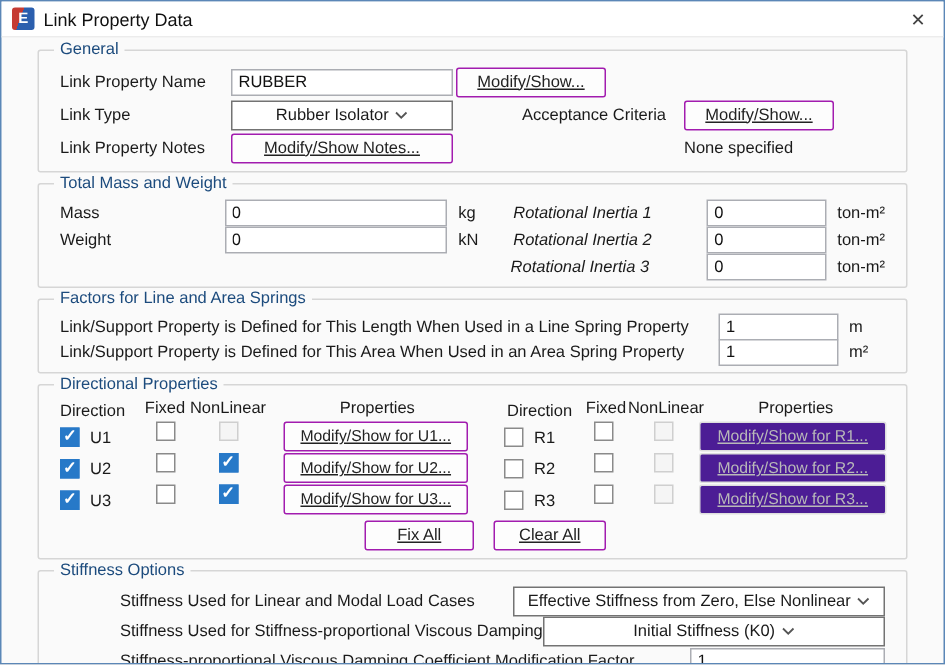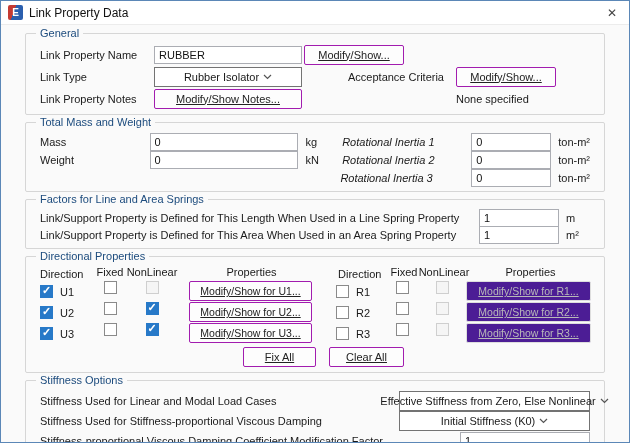--- a/index.html
+++ b/index.html
@@ -36,21 +36,21 @@
   
   .row{display:flex;align-items:center;height:19px;margin:1px 14px 1px 14px;}
   .row-g{height:21px;}
   .row-m{height:17px;}
   .row-f{height:16px;}
   .lbl{white-space:nowrap;}
   .lbl-name{width:114px;}
   .lbl-right{width:106px;margin-left:46px;}
   .lbl-ri{width:126px;margin-left:4px;font-style:italic;}
   .lbl-factor{width:431px;}
-  .lbl-stiff{flex:1;}
+  .lbl-stiff{flex:1;margin-left:40px;}
   .sp-mass{width:304px;}
   .note{width:100px;margin-left:2px;white-space:nowrap;}
   .unit{width:34px;margin-left:8px;white-space:nowrap;}
   .unit2{margin-left:7px;white-space:nowrap;}
   
   .txt{height:18px;border:1px solid #abadb3;background:#fff;padding:0 4px;
     font:inherit;color:#111;}
   .txt-wide{width:148px;}
   .txt-small{width:80px;margin-left:8px;}
   .txt-coeff{width:130px;}
@@ -60,21 +60,21 @@
   .btn-mid{width:148px;}
   .btn-right{width:100px;margin-left:2px;}
   .btn-prop{width:123px;margin-left:15px;font-size:10.5px;}
   .btn-prop2{width:125px;margin-left:4px;font-size:10.5px;}
   .btn-fix{width:73px;}
   .btn-clear{width:75px;margin-left:13px;}
   .combo{height:20px;border:1px solid #737373;background:#fff;display:flex;
     align-items:center;justify-content:center;padding:0 5px;
     white-space:nowrap;}
   .combo-wide{width:148px;}
-  .combo-stiff{width:191px;}
+  .combo-stiff{width:248px;}
   .chev{display:flex;align-items:center;margin-left:4px;}
   
   .cb{width:13px;height:13px;border:1px solid #8a8a8a;background:#fff;
     position:relative;display:inline-block;flex:none;}
   .cb.checked{background:var(--accent);border-color:var(--accent);}
   .cb.checked::after{content:"✓";position:absolute;left:1px;top:-2px;
     color:#fff;font-size:11px;font-weight:bold;}
   .cb.disabled{border-color:#cfcfcf;background:#f5f5f5;}
   .cb-lbl{margin-left:7px;}
   

